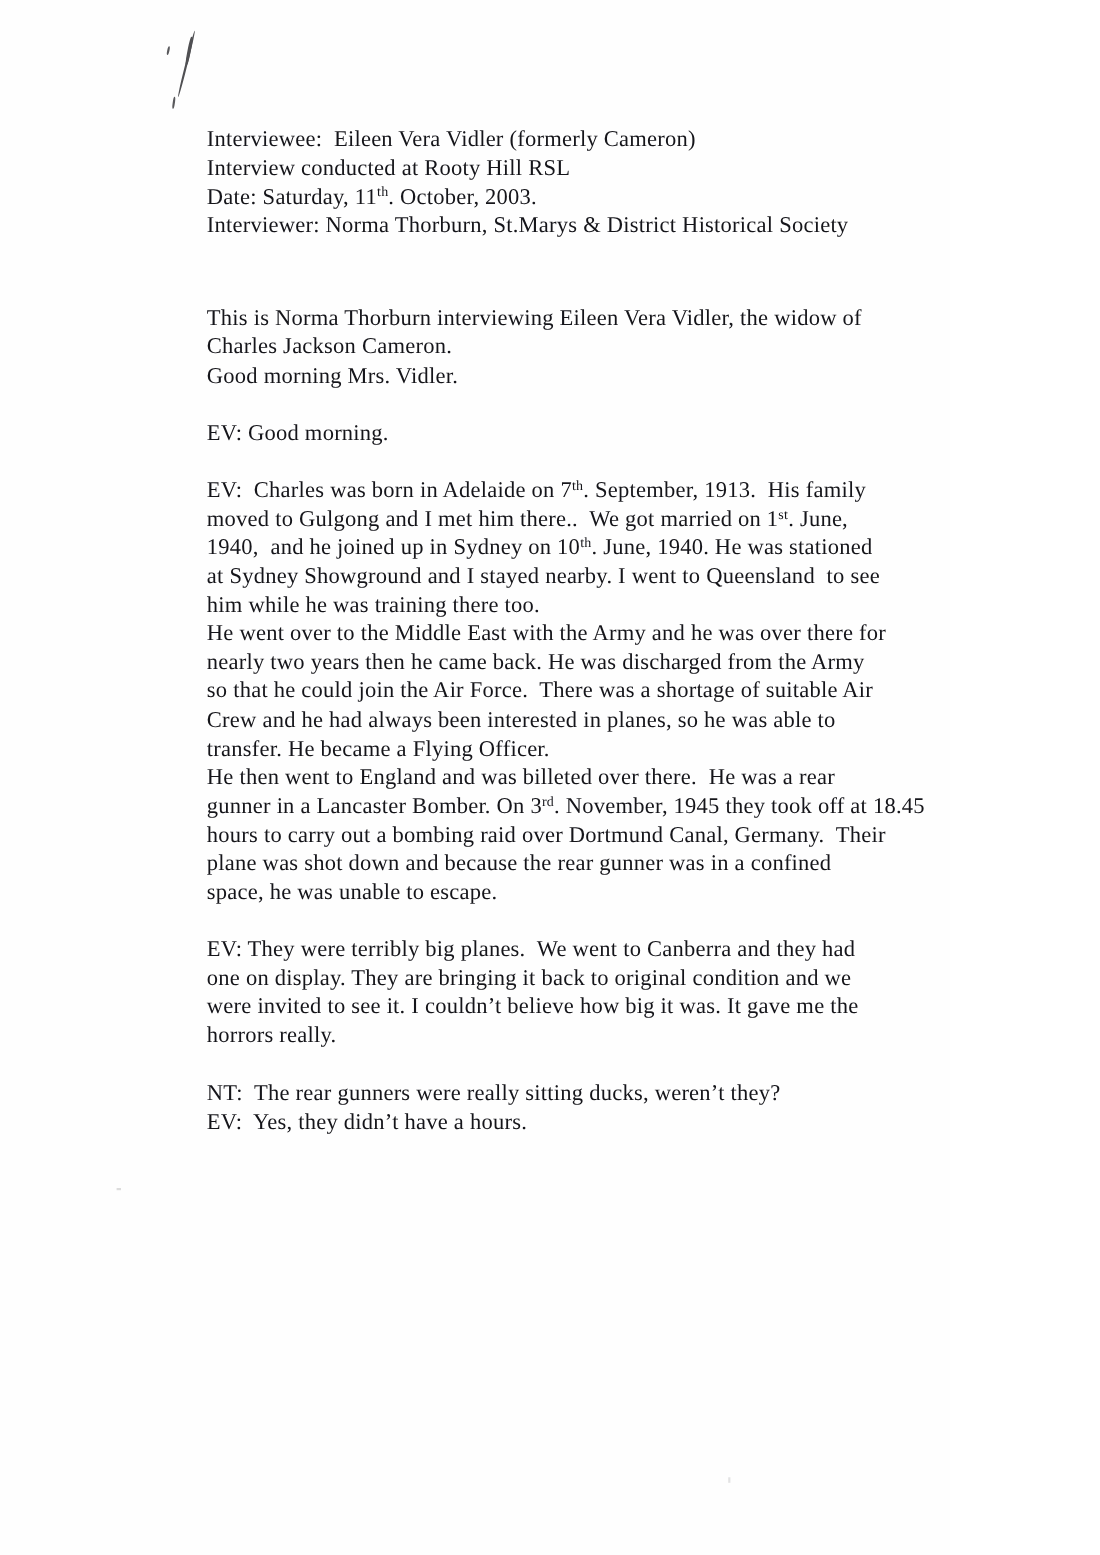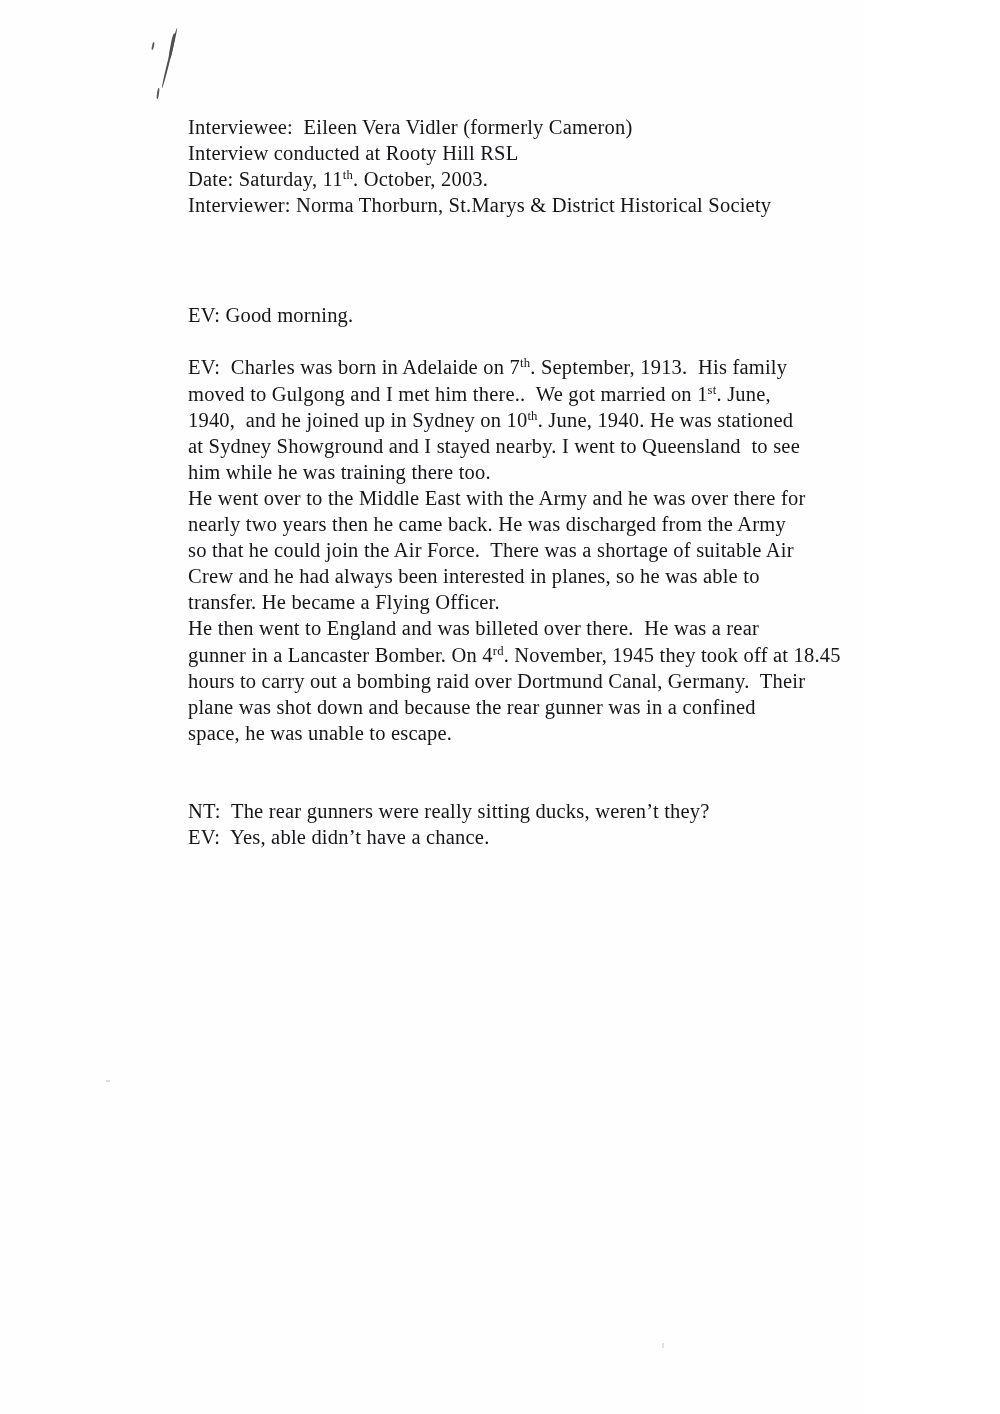--- a/index.html
+++ b/index.html
@@ -120,20 +120,23 @@
 
   <div class="doc-body">
 
     <div class="block"><span>Interviewee:  Eileen Vera Vidler (formerly Cameron)</span>
 <span>Interview conducted at Rooty Hill RSL</span>
 <span><span>Date: Saturday, 11</span><sup>th</sup><span>. October, 2003.</span></span>
 <span>Interviewer: Norma Thorburn, St.Marys &amp; District Historical Society</span></div>
 
     <div class="gap-lg"></div>
 
+    <div class="block">This is Norma Thorburn interviewing Eileen Vera Vidler, the widow of
+Charles Jackson Cameron.
+Good morning Mrs. Vidler.</div>
 
     <div class="gap-sm"></div>
 
     <div class="block">EV: Good morning.</div>
 
     <div class="gap-sm"></div>
 
 
     <div class="block"><span>EV:  Charles was born in Adelaide on 7</span><sup>th</sup><span>. September, 1913.  His family
 moved to Gulgong and I met him there..  We got married on 1</span><sup>st</sup><span>. June,
@@ -141,30 +144,34 @@
 at Sydney Showground and I stayed nearby. I went to Queensland  to see
 him while he was training there too.</span></div>
 
     <div class="block">He went over to the Middle East with the Army and he was over there for
 nearly two years then he came back. He was discharged from the Army
 so that he could join the Air Force.  There was a shortage of suitable Air
 Crew and he had always been interested in planes, so he was able to
 transfer. He became a Flying Officer.</div>
 
     <div class="block"><span>He then went to England and was billeted over there.  He was a rear
-gunner in a Lancaster Bomber. On 4</span><sup>rd</sup><span>. November, 1945 they took off at 18.45
+gunner in a Lancaster Bomber. On 3</span><sup>rd</sup><span>. November, 1945 they took off at 18.45
 hours to carry out a bombing raid over Dortmund Canal, Germany.  Their
 plane was shot down and because the rear gunner was in a confined
 space, he was unable to escape.</span></div>
 
     <div class="gap-sm"></div>
 
+    <div class="block">EV: They were terribly big planes.  We went to Canberra and they had
+one on display. They are bringing it back to original condition and we
+were invited to see it. I couldn’t believe how big it was. It gave me the
+horrors really.</div>
 
     <div class="gap-sm"></div>
 
     <div class="block">NT:  The rear gunners were really sitting ducks, weren’t they?</div>
-    <div class="block">EV:  Yes, able didn’t have a chance.</div>
+    <div class="block">EV:  Yes, they didn’t have a hours.</div>
 
     <div class="gap-sm"></div>
 
 
   </div>
 </div>
 
 </body></html>

